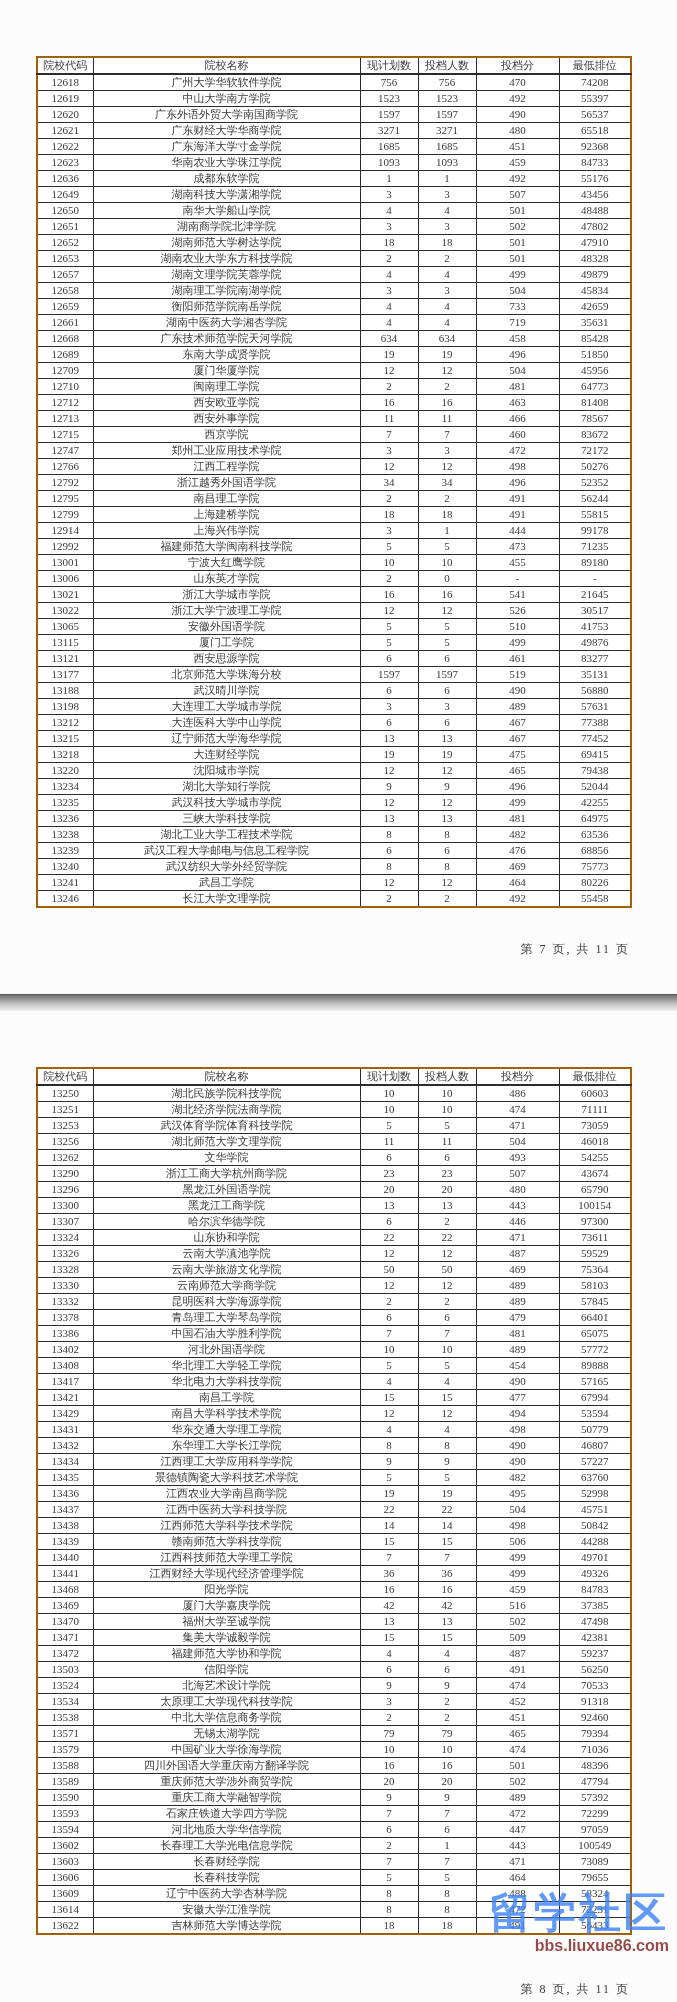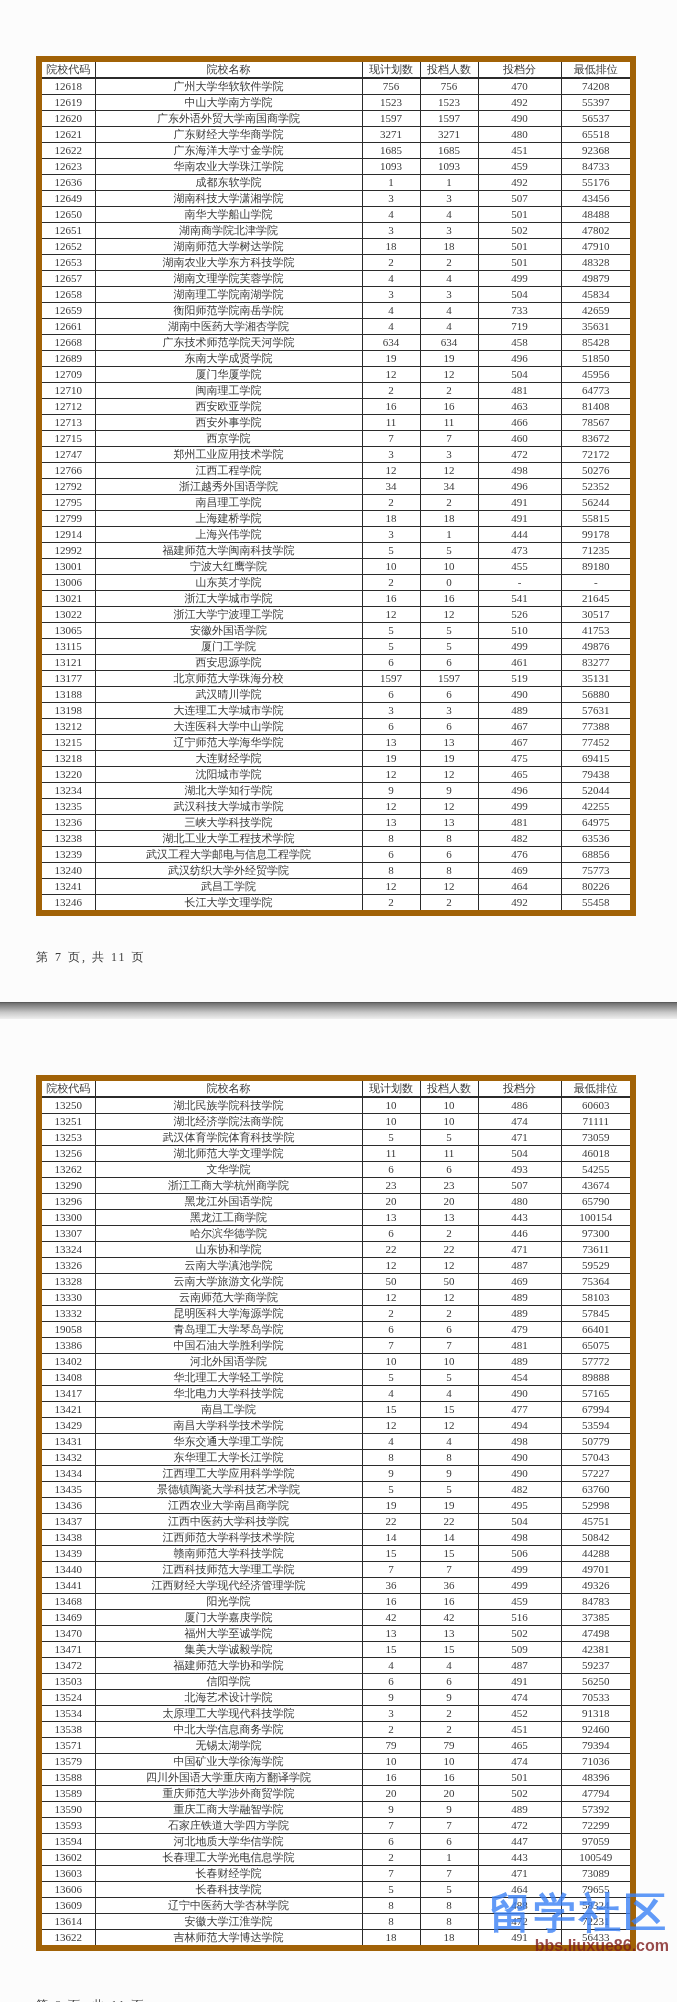--- a/index.html
+++ b/index.html
@@ -26,26 +26,26 @@
     font-size:11px;
     height:15px;
     line-height:15px;
     padding:0;
     overflow:hidden;
     white-space:nowrap;
     font-weight:normal;
     color:#3a3a3a;
   }
   .score-table th{border-bottom-width:2px;}
-  .score-table{border:6px solid #a16207;}
+  .score-table{border:2px solid #a16207;}
   .page-footer{
     margin-top:33px;
     margin-left:36px;
     width:594px;
-    text-align:left;
+    text-align:right;
     font-size:12px;
     letter-spacing:2px;
     color:#3c3c3c;
     height:15px;
   }
   .page-divider{
     margin-top:38px;
     height:17px;
     width:677px;
     background:linear-gradient(180deg,#6f6f6f 0%,#9c9c9c 30%,#c9c9c9 60%,#efefef 100%);
@@ -652,21 +652,21 @@
       </tr>
       <tr>
         <td>13332</td>
         <td>昆明医科大学海源学院</td>
         <td>2</td>
         <td>2</td>
         <td>489</td>
         <td>57845</td>
       </tr>
       <tr>
-        <td>19058</td>
+        <td>13378</td>
         <td>青岛理工大学琴岛学院</td>
         <td>6</td>
         <td>6</td>
         <td>479</td>
         <td>66401</td>
       </tr>
       <tr>
         <td>13386</td>
         <td>中国石油大学胜利学院</td>
         <td>7</td>
@@ -721,21 +721,21 @@
         <td>4</td>
         <td>498</td>
         <td>50779</td>
       </tr>
       <tr>
         <td>13432</td>
         <td>东华理工大学长江学院</td>
         <td>8</td>
         <td>8</td>
         <td>490</td>
-        <td>57043</td>
+        <td>46807</td>
       </tr>
       <tr>
         <td>13434</td>
         <td>江西理工大学应用科学学院</td>
         <td>9</td>
         <td>9</td>
         <td>490</td>
         <td>57227</td>
       </tr>
       <tr>

